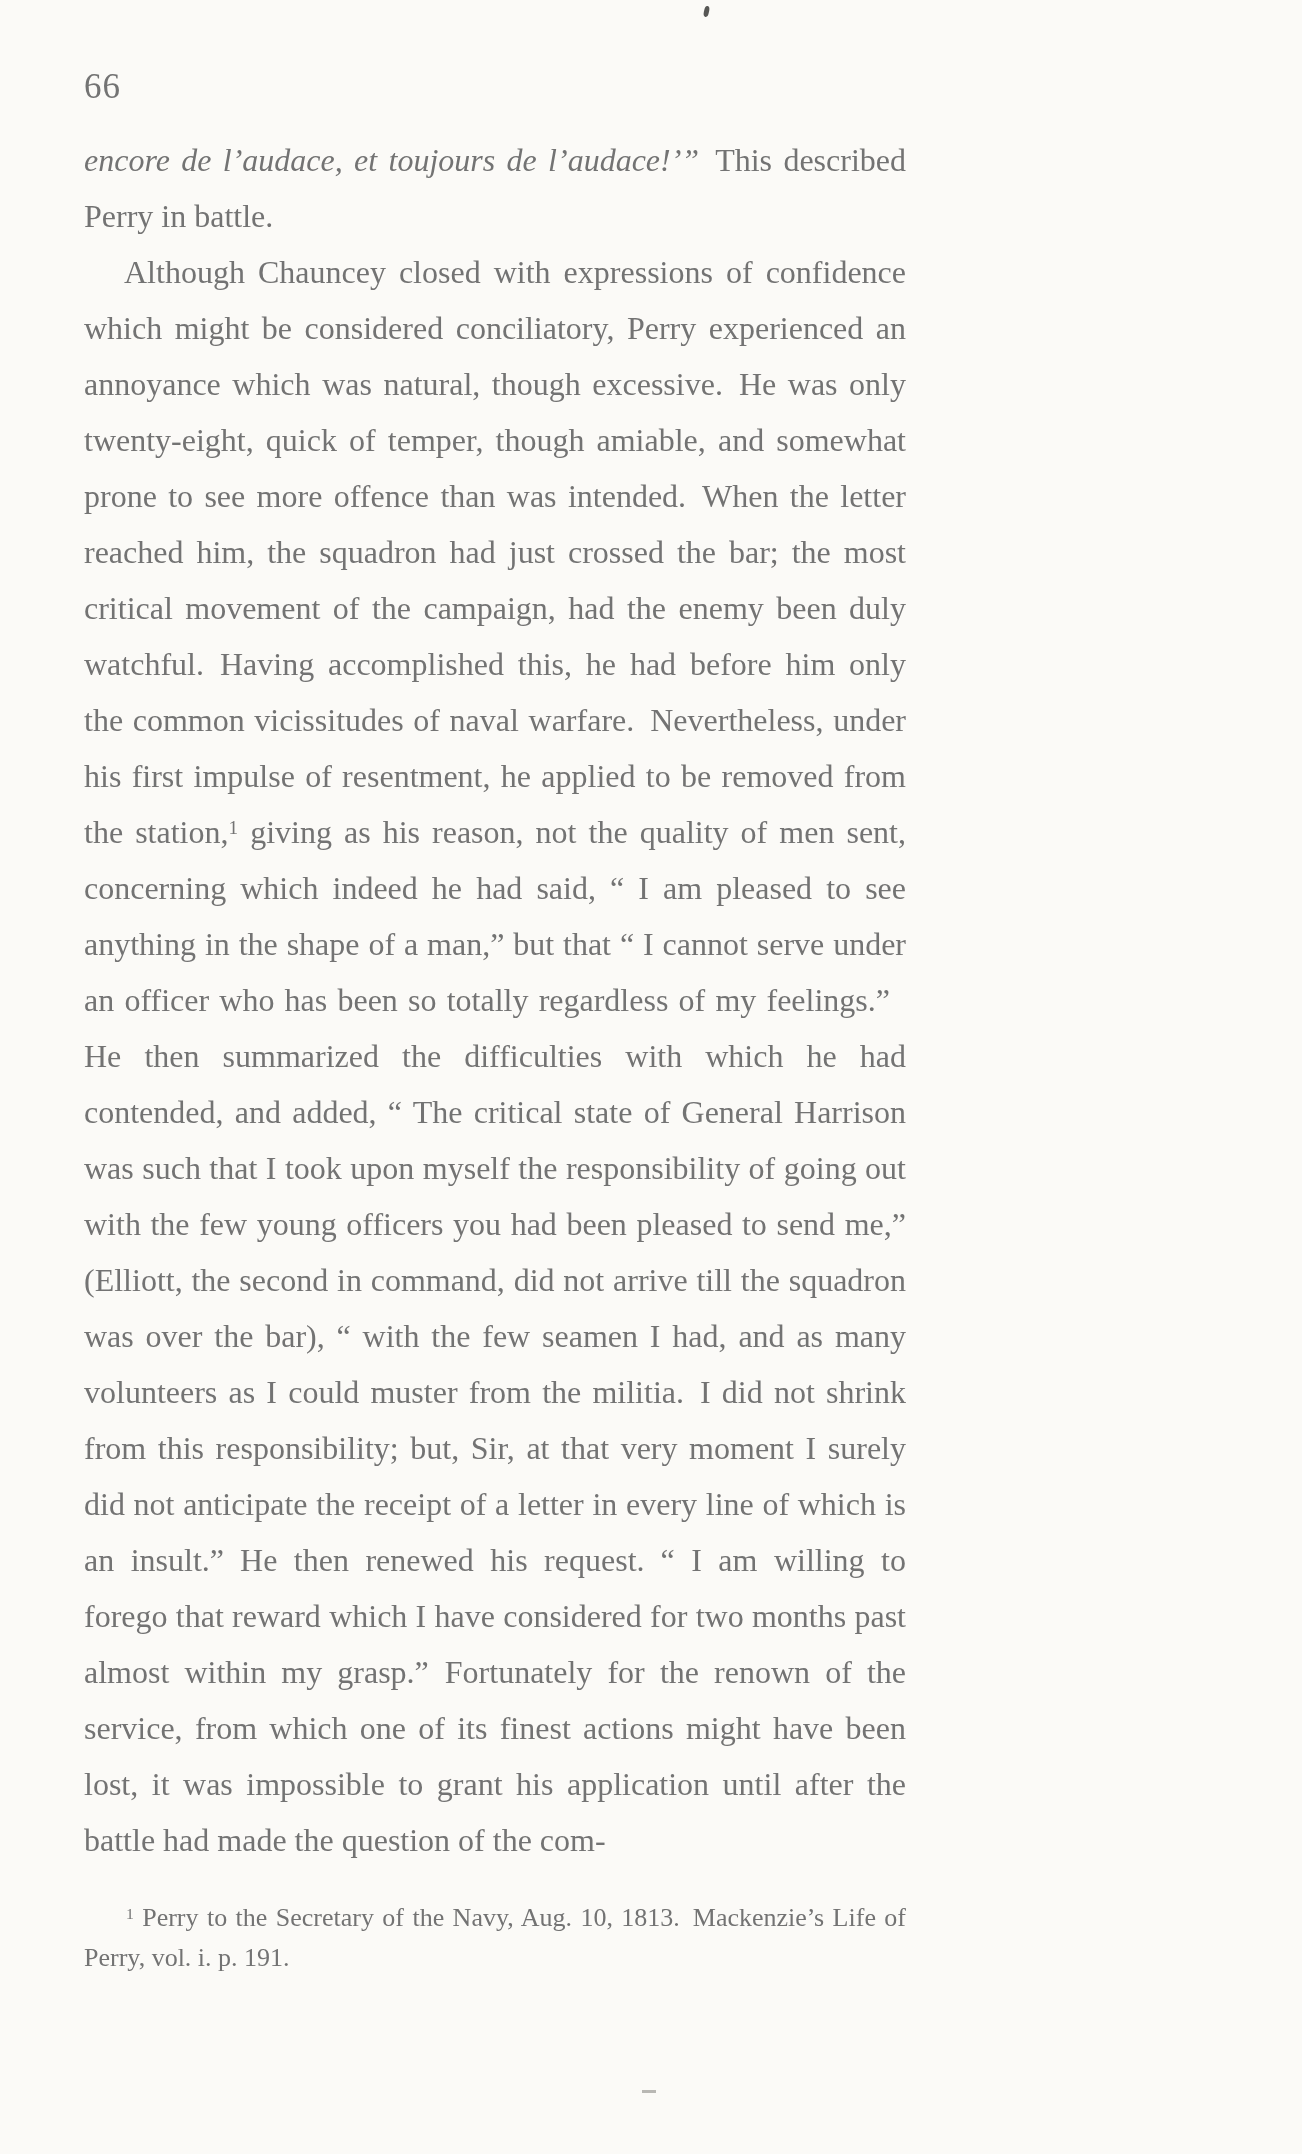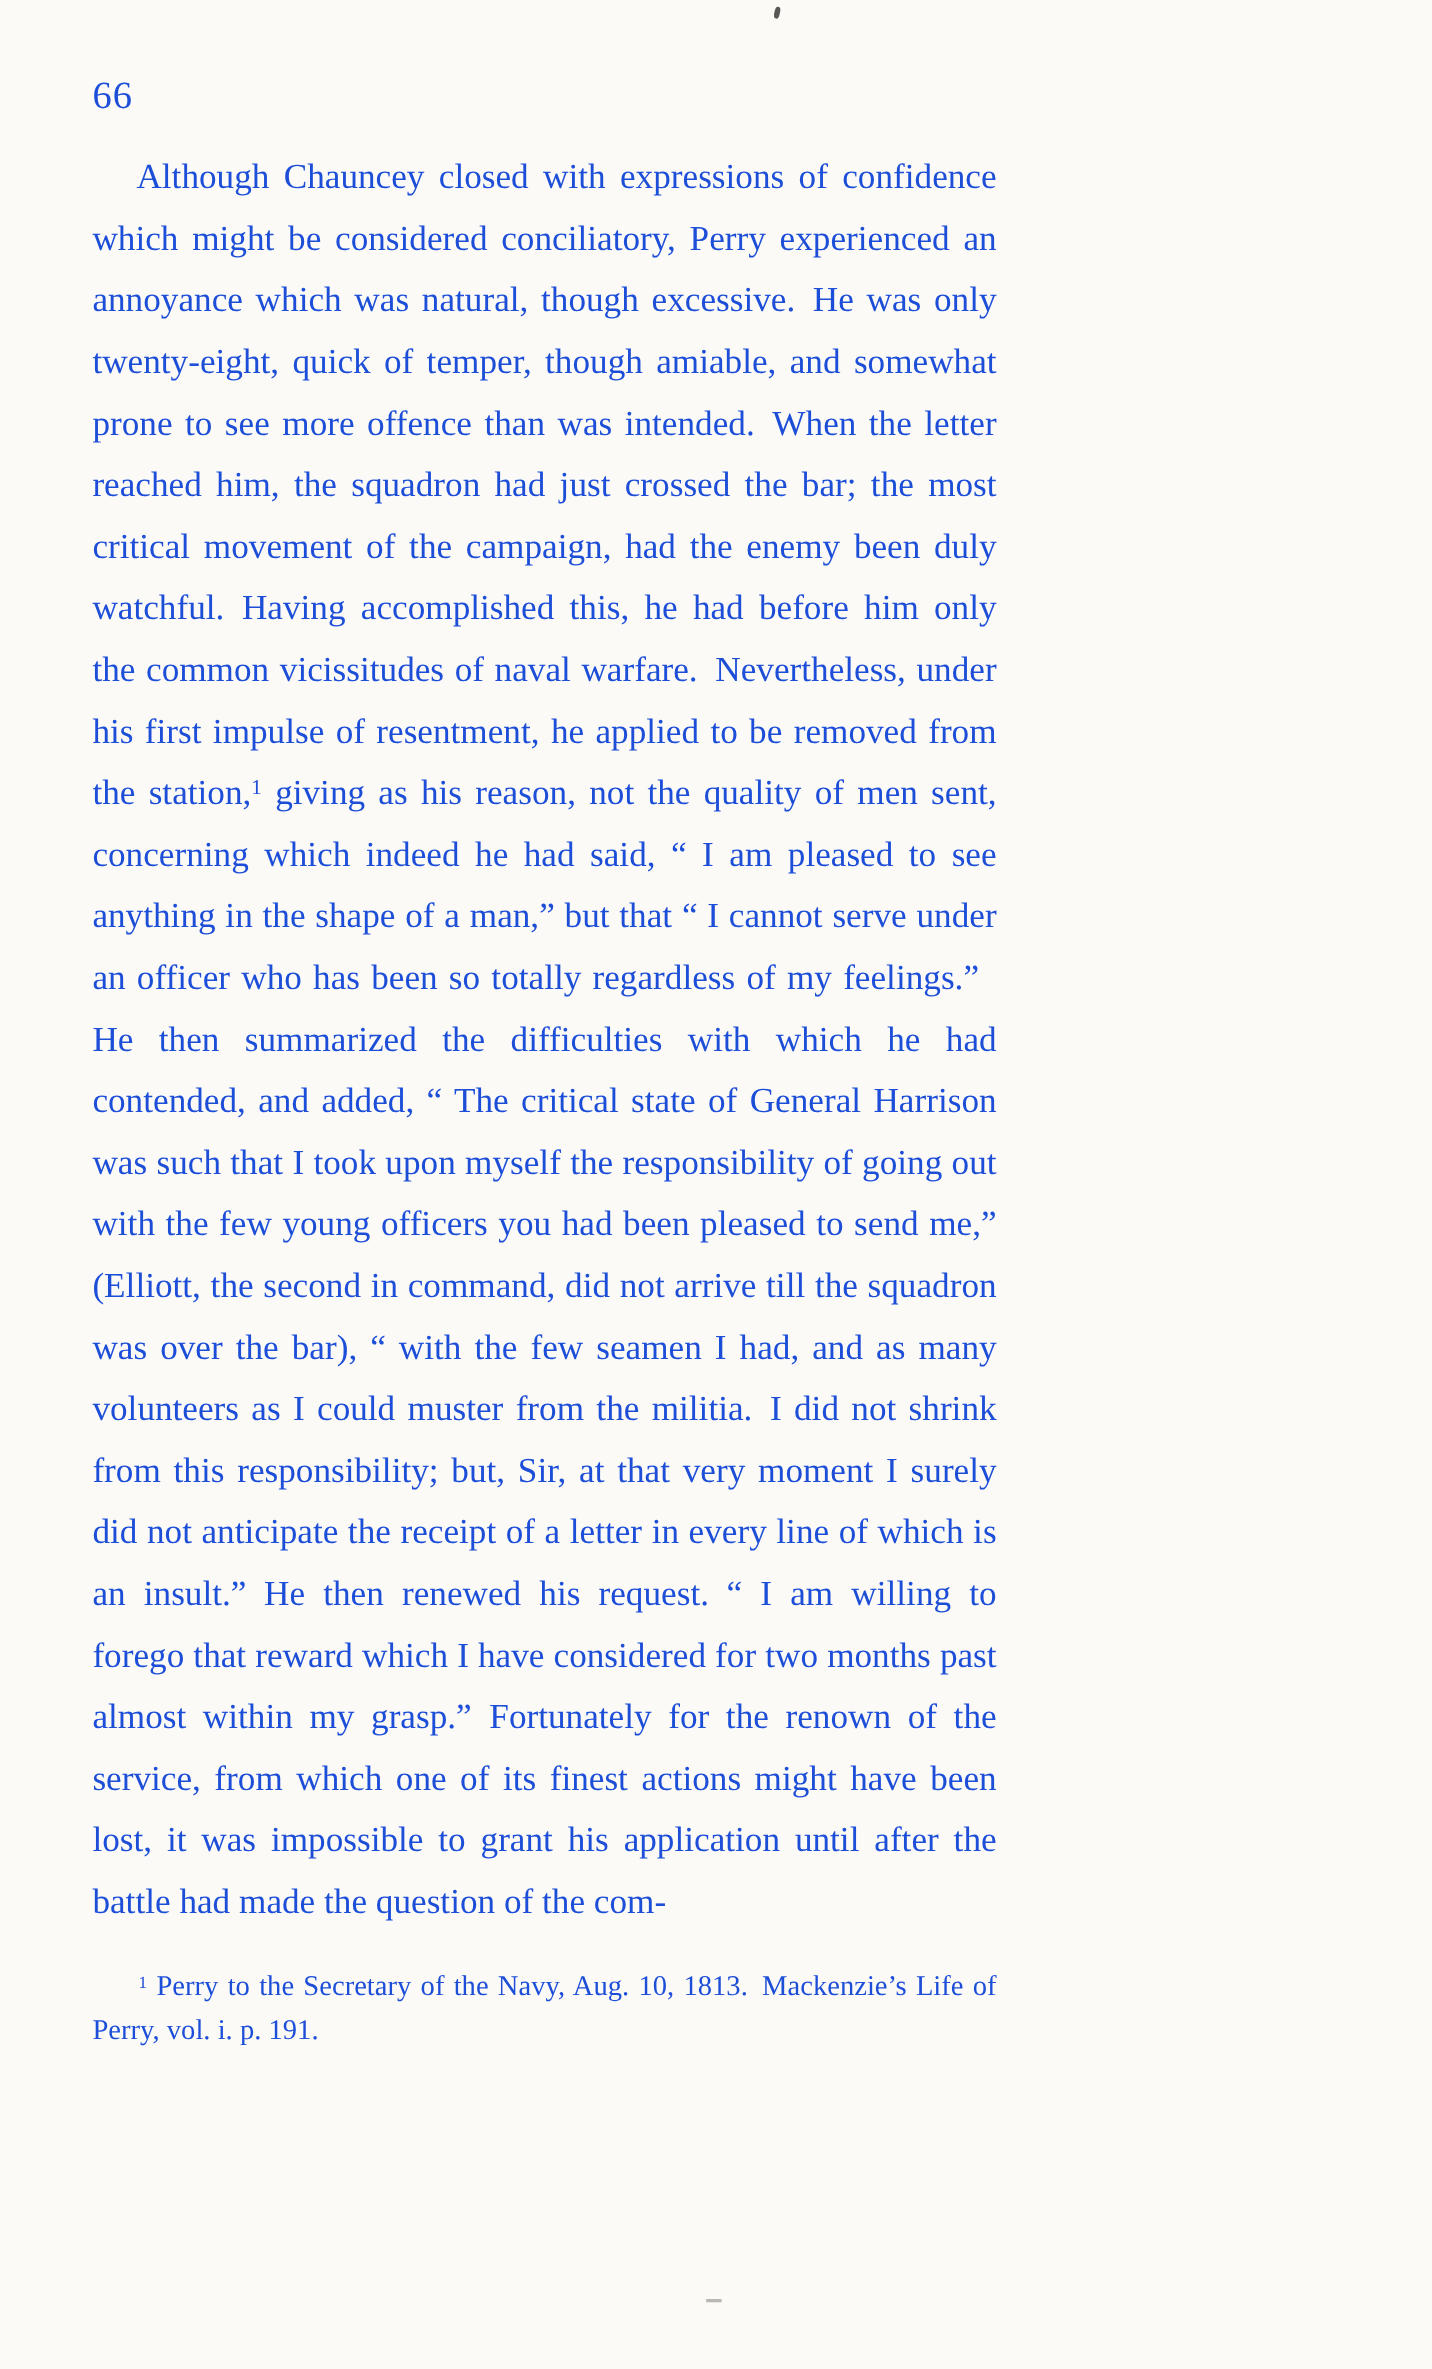--- a/index.html
+++ b/index.html
@@ -4,21 +4,21 @@
   <style>
     html, body { margin: 0; padding: 0; }
     body { background: #fbfaf7; }
 
     .page {
       position: relative;
       width: 1302px;
       height: 2154px;
       background: #fbfaf7;
       font-family: "Liberation Serif", "DejaVu Serif", serif;
-      color: #1d4ed8;
+      color: #737373;
       overflow: hidden;
       margin: 0 auto;
     }
 
     .content {
       position: absolute;
       left: 84px;
       top: 56px;
       width: 822px;
     }
@@ -104,20 +104,21 @@
   <span class="artifact-top"></span>
   <span class="artifact-bottom"></span>
 
   <div class="content">
 
     <div class="page-header">
       <span class="page-number">66</span>
     </div>
 
     <div class="body-text">
+      <p class="opening"><em>encore de l’audace, et toujours de l’audace!’”</em><span> This described Perry in battle.</span></p>
 
       <p class="main"><span>Although Chauncey closed with expressions of confidence which might be considered conciliatory, Perry experienced an annoyance which was natural, though excessive. He was only twenty-eight, quick of temper, though amiable, and somewhat prone to see more offence than was intended. When the letter reached him, the squadron had just crossed the bar; the most critical movement of the campaign, had the enemy been duly watchful. Having accomplished this, he had before him only the common vicissitudes of naval warfare. Nevertheless, under his first impulse of resentment, he applied to be removed from the station,</span><sup class="note-ref">1</sup><span> giving as his reason, not the quality of men sent, concerning which indeed he had said, “ I am pleased to see anything in the shape of a man,” but that “ I cannot serve under an officer who has been so totally regardless of my feelings.” He then summarized the difficulties with which he had contended, and added, “ The critical state of General Harrison was such that I took upon myself the responsibility of going out with the few young officers you had been pleased to send me,” (Elliott, the second in command, did not arrive till the squadron was over the bar), “ with the few seamen I had, and as many volunteers as I could muster from the militia. I did not shrink from this responsibility; but, Sir, at that very moment I surely did not anticipate the receipt of a letter in every line of which is an insult.” He then renewed his request. “ I am willing to forego that reward which I have considered for two months past almost within my grasp.” Fortunately for the renown of the service, from which one of its finest actions might have been lost, it was impossible to grant his application until after the battle had made the question of the com-</span></p>
     </div>
 
     <div class="footnote">
       <p><sup class="note-ref">1</sup><span> Perry to the Secretary of the Navy, Aug. 10, 1813. Mackenzie’s Life of Perry, vol. i. p. 191.</span></p>
     </div>
 
   </div>
 </div>

